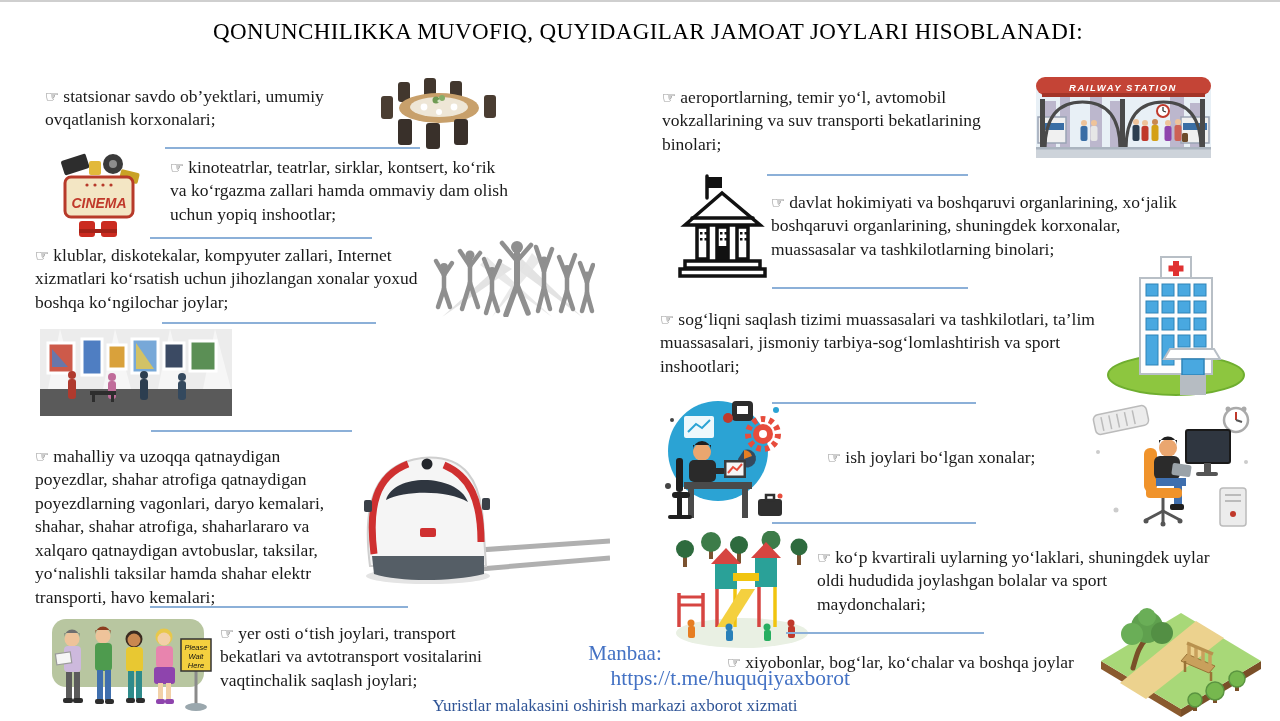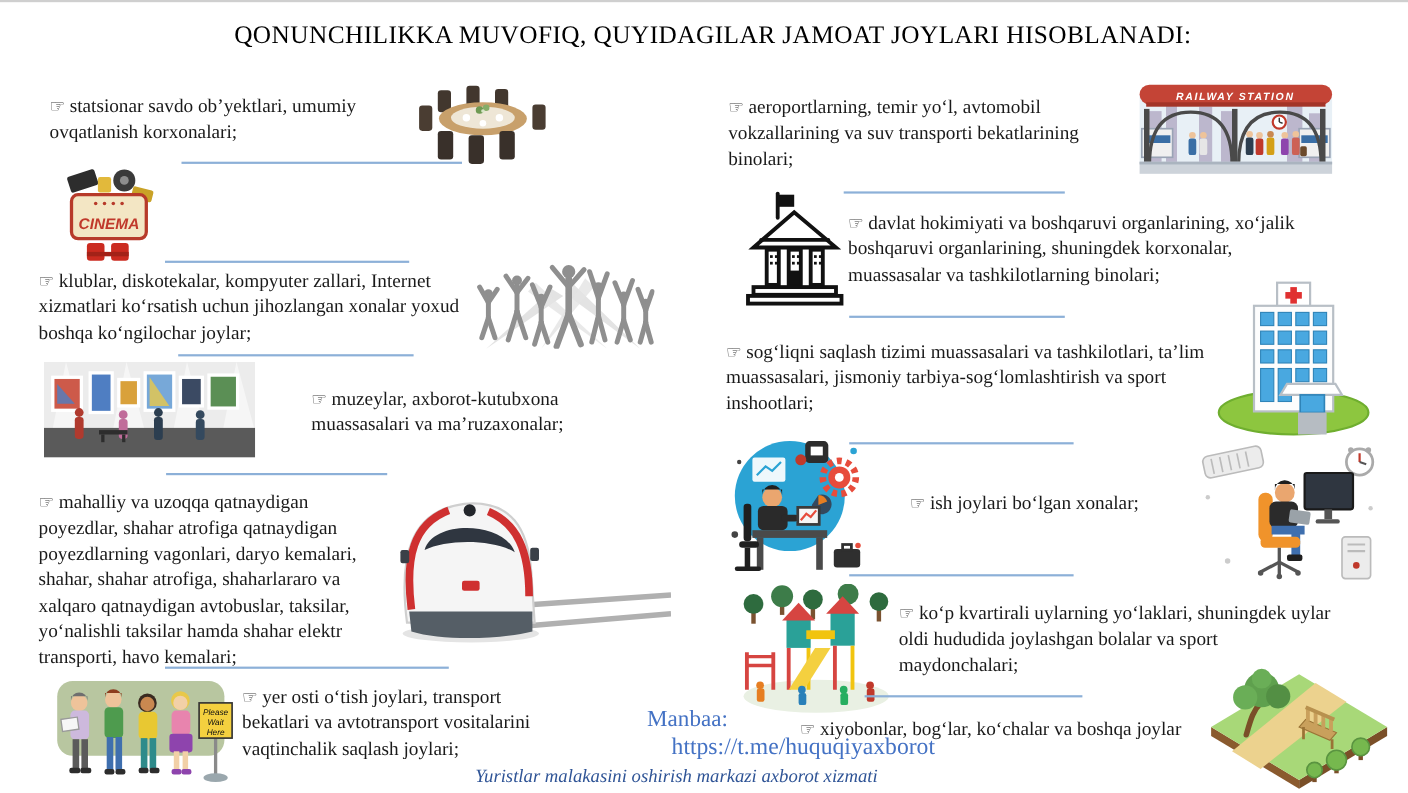--- a/index.html
+++ b/index.html
@@ -12,21 +12,21 @@
   .item-text{position:absolute;font-size:17.5px;line-height:1.34;}
   .pointer{font-family:"DejaVu Sans",sans-serif;font-size:16px;color:#3c3c3c;padding-right:4px;}
   .divider{position:absolute;height:0;border-top:2px solid var(--divider,#8cb0d8);}
   .icon{position:absolute;font-style:italic;}
   .icon svg{width:100%;height:100%;display:block;}
   .footer-source{position:absolute;left:400px;top:641px;width:450px;text-align:center;
                  font-size:21px;color:var(--link-blue,#4472c4);}
   .footer-link{position:absolute;left:400px;top:666px;width:450px;text-align:right;
                font-size:21.5px;color:var(--link-blue,#4472c4);cursor:pointer;}
   .footer-credit{position:absolute;left:380px;top:696px;width:470px;text-align:center;
-                 font-size:17px;font-style:italic;color:var(--credit-blue,#2f5496);}
+                 font-size:17px;color:var(--credit-blue,#2f5496);}
 </style>
 </head>
 <body>
 
 <div class="canvas">
 
   <div class="title">QONUNCHILIKKA MUVOFIQ, QUYIDAGILAR JAMOAT JOYLARI HISOBLANADI:</div>
 
   <div class="item-text" style="left:45px;top:85px;width:335px">
     <span class="pointer">☞</span><span>statsionar savdo ob’yektlari, umumiy ovqatlanish korxonalari;</span>
@@ -67,20 +67,23 @@
         <circle cx="39" cy="34" r="1.6" fill="#b73a2a"></circle>
       <circle cx="47" cy="34" r="1.6" fill="#b73a2a"></circle>
         <circle cx="55" cy="34" r="1.6" fill="#b73a2a"></circle>
       <text x="43" y="57" text-anchor="middle" font-size="14" font-weight="bold" fill="#c0392b" font-family="Liberation Sans, sans-serif">CINEMA</text>
       <rect x="23" y="70" width="16" height="16" rx="3" fill="#cb2b20"></rect>
       <rect x="45" y="70" width="16" height="16" rx="3" fill="#cb2b20"></rect>
       <rect x="23" y="78" width="38" height="4" fill="#a32218"></rect>
     </svg>
   </div>
 
+  <div class="item-text" style="left:170px;top:156px;width:345px">
+    <span class="pointer">☞</span><span>kinoteatrlar, teatrlar, sirklar, kontsert, ko‘rik va ko‘rgazma zallari hamda ommaviy dam olish uchun yopiq inshootlar;</span>
+  </div>
 
   <div class="divider" style="left:150px;top:237px;width:222px"></div>
 
   <div class="item-text" style="left:35px;top:244px;width:400px">
     <span class="pointer">☞</span><span>klublar, diskotekalar, kompyuter zallari, Internet xizmatlari ko‘rsatish uchun jihozlangan xonalar yoxud boshqa ko‘ngilochar joylar;</span>
   </div>
 
   <div class="icon" style="left:432px;top:233px;width:163px;height:84px">
     <svg viewBox="0 0 163 84">
       <polygon points="10,84 70,30 80,36" fill="#dcdcdc" opacity=".8"></polygon>
@@ -163,23 +166,20 @@
           <rect x="100" y="50" width="8" height="21" rx="3" fill="#2c3e50"></rect>
         <circle cx="142" cy="48" r="4" fill="#34495e"></circle>
           <rect x="138" y="52" width="8" height="19" rx="3" fill="#34495e"></rect>
         <rect x="50" y="62" width="26" height="4" fill="#2d2d2d"></rect>
         <rect x="52" y="66" width="3" height="7" fill="#2d2d2d"></rect>
           <rect x="71" y="66" width="3" height="7" fill="#2d2d2d"></rect>
       </g>
     </svg>
   </div>
 
-  <div class="item-text" style="left:283px;top:351px;width:272px">
-    <span class="pointer">☞</span><span>muzeylar, axborot-kutubxona muassasalari va ma’ruzaxonalar;</span>
-  </div>
 
   <div class="divider" style="left:151px;top:430px;width:201px"></div>
 
   <div class="item-text" style="left:35px;top:445px;width:315px">
     <span class="pointer">☞</span><span>mahalliy va uzoqqa qatnaydigan poyezdlar, shahar atrofiga qatnaydigan poyezdlarning vagonlari, daryo kemalari, shahar, shahar atrofiga, shaharlararo va xalqaro qatnaydigan avtobuslar, taksilar, yo‘nalishli taksilar hamda shahar elektr transporti, havo kemalari;</span>
   </div>
 
   <div class="icon" style="left:350px;top:434px;width:260px;height:162px">
     <svg viewBox="0 0 260 162">
       <path d="M100 118 L260 107" stroke="#b0b0b0" stroke-width="5" fill="none"></path>

